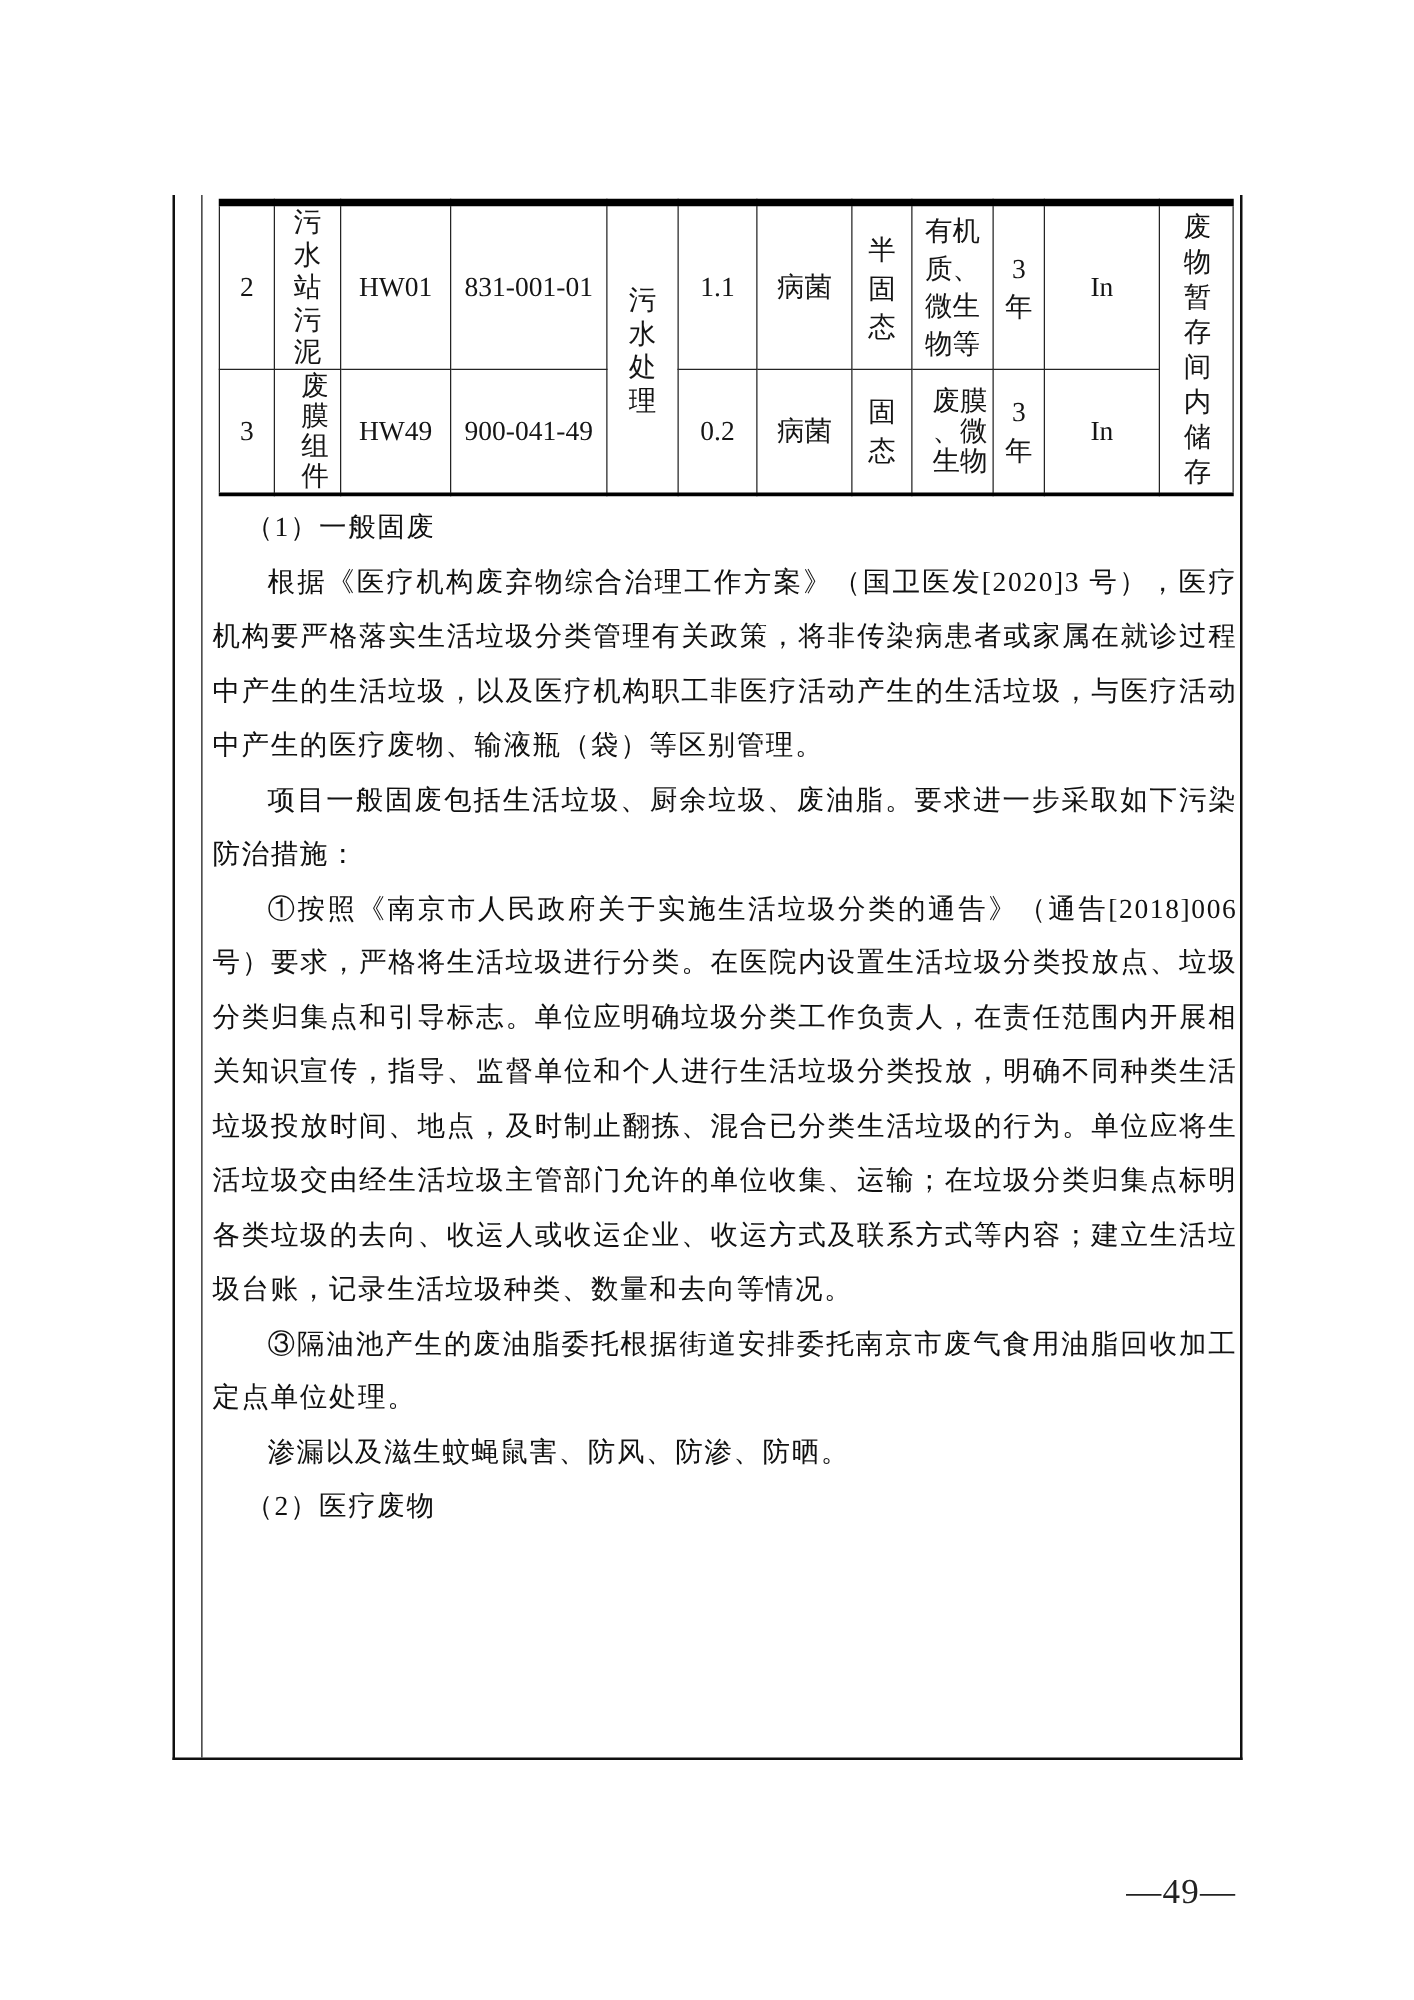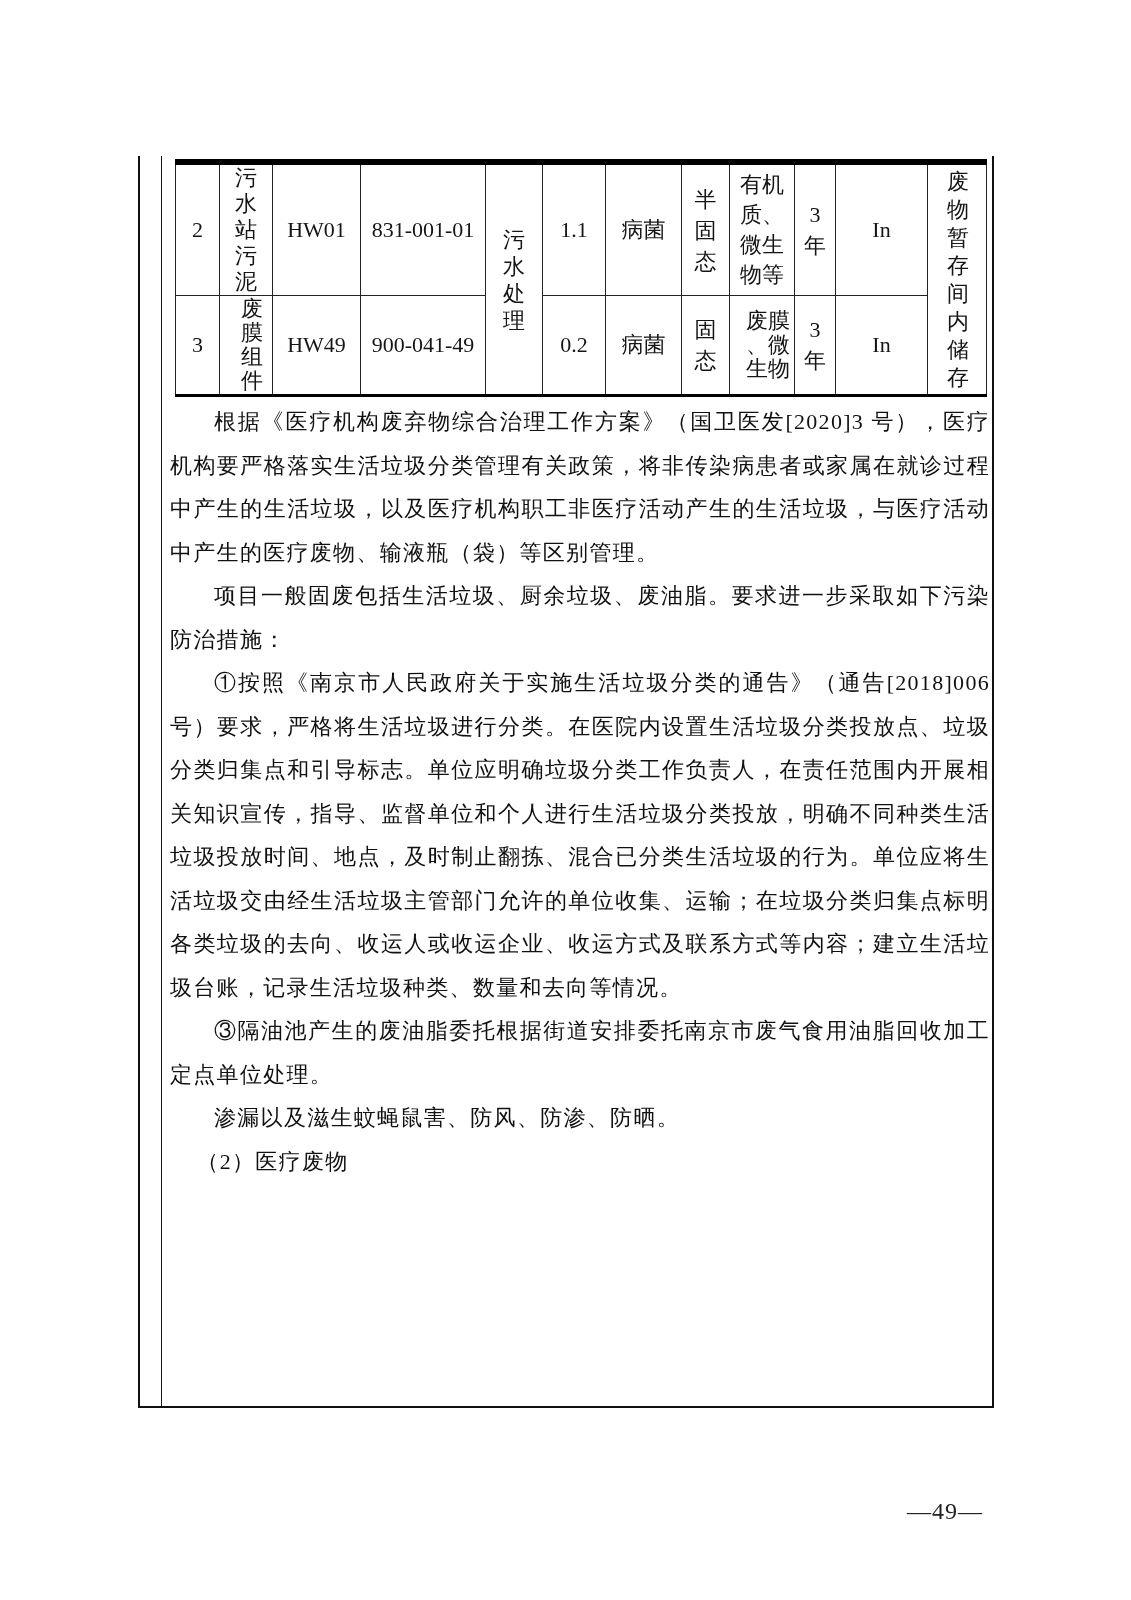--- a/index.html
+++ b/index.html
@@ -51,21 +51,21 @@
     position:absolute; left:30px; top:244px; width:820px;
     font-size:22px; line-height:43.5px; letter-spacing:1.3px;
     text-align:justify; color:#111;
   }
   .text-area p { margin:0; }
   p.heading { font-weight:bold; text-indent:2em; letter-spacing:1.6px; }
   p.sub { text-indent:1.2em; }
   p.para { text-indent:2em; }
   .page-number {
     position:absolute; left:870px; top:1498px; width:150px;
-    font-size:24px; letter-spacing:1px; color:#222;
+    font-size:28px; letter-spacing:1px; color:#222;
     text-align:center;
   }
 </style>
 </head>
 <body>
 
 <div class="page">
 
   <div class="frame">
     <div class="strip-line"></div>
@@ -109,20 +109,21 @@
         <td>病菌</td>
         <td><span class="v1 lh31">固态</span></td>
         <td><span class="v2 lh24">废膜、微生物</span></td>
         <td><span class="v1 lh31">3年</span></td>
         <td>In</td>
       </tr>
     </tbody>
       </table>
 
     <div class="text-area">
+      <p class="sub">（1）一般固废</p>
       <p class="para">根据《医疗机构废弃物综合治理工作方案》（国卫医发[2020]3 号），医疗机构要严格落实生活垃圾分类管理有关政策，将非传染病患者或家属在就诊过程中产生的生活垃圾，以及医疗机构职工非医疗活动产生的生活垃圾，与医疗活动中产生的医疗废物、输液瓶（袋）等区别管理。</p>
       <p class="para">项目一般固废包括生活垃圾、厨余垃圾、废油脂。要求进一步采取如下污染防治措施：</p>
       <p class="para">①按照《南京市人民政府关于实施生活垃圾分类的通告》（通告[2018]006 号）要求，严格将生活垃圾进行分类。在医院内设置生活垃圾分类投放点、垃圾分类归集点和引导标志。单位应明确垃圾分类工作负责人，在责任范围内开展相关知识宣传，指导、监督单位和个人进行生活垃圾分类投放，明确不同种类生活垃圾投放时间、地点，及时制止翻拣、混合已分类生活垃圾的行为。单位应将生活垃圾交由经生活垃圾主管部门允许的单位收集、运输；在垃圾分类归集点标明各类垃圾的去向、收运人或收运企业、收运方式及联系方式等内容；建立生活垃圾台账，记录生活垃圾种类、数量和去向等情况。</p>
       <p class="para">③隔油池产生的废油脂委托根据街道安排委托南京市废气食用油脂回收加工定点单位处理。</p>
       <p class="para">渗漏以及滋生蚊蝇鼠害、防风、防渗、防晒。</p>
       <p class="sub">（2）医疗废物</p>
     </div>
   </div>
 
   <div class="page-number">—49—</div>

